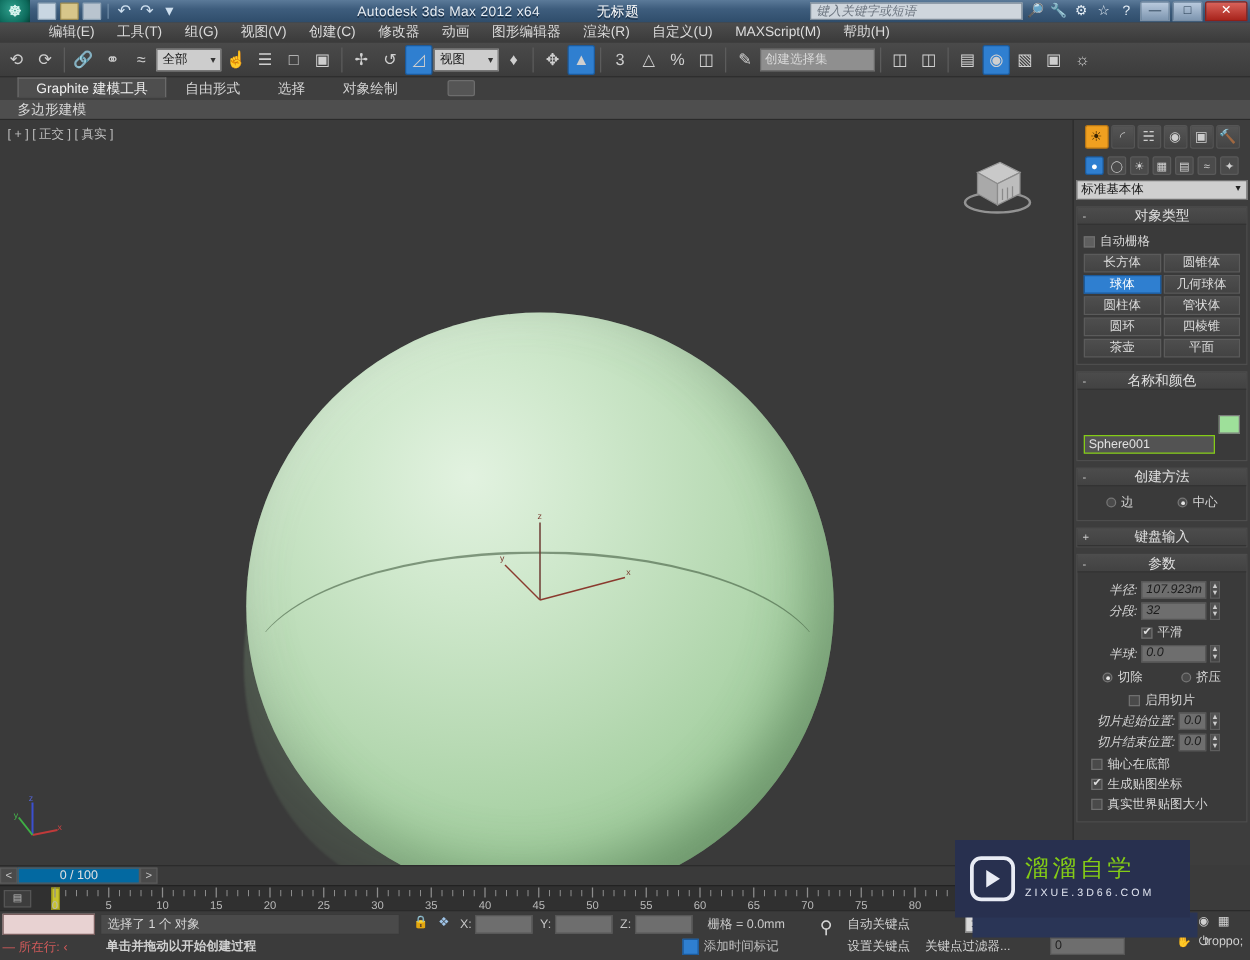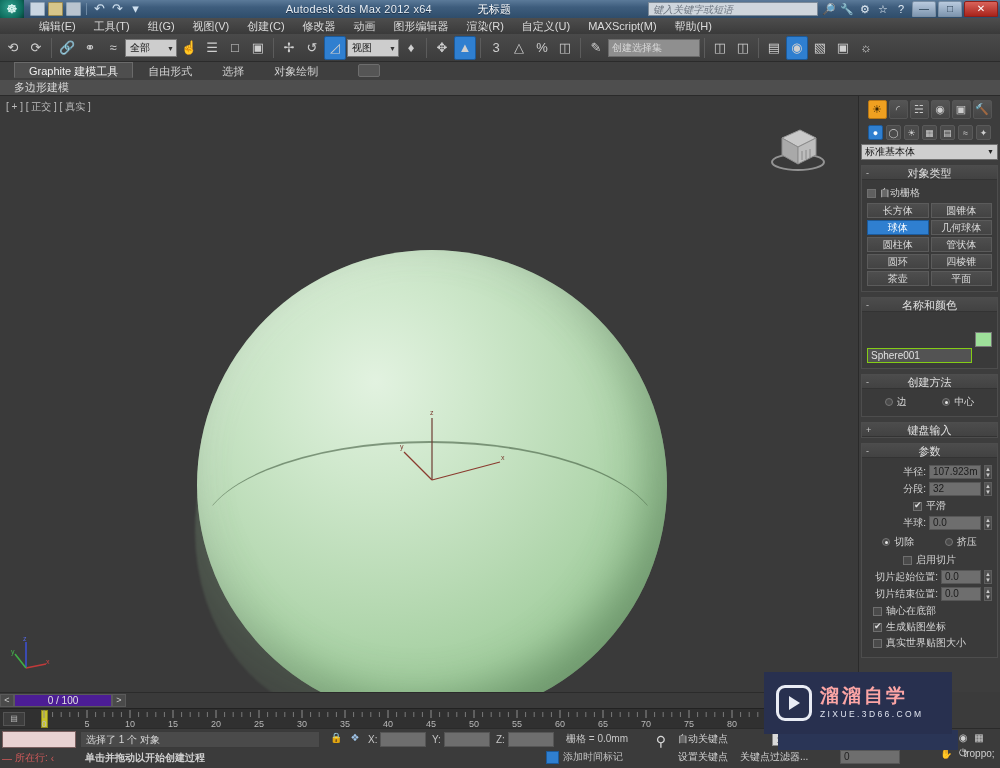--- a/index.html
+++ b/index.html
@@ -195,35 +195,35 @@
     flex:1; height:15px; background:#535353; border:1px solid #84cc16; color:#e0e0e0;
     font-size:10px; line-height:13px; padding:0 3px;margin-top:32px;
   }
   .swatch { width:17px; height:15px; border:1px solid #7a7a7a; }
 
   .radiorow { display:flex; justify-content:space-around; align-items:center; font-size:10px; color:#d5d5d5; padding:2px 0; }
   .radio { display:inline-block; width:8px; height:8px; border-radius:50%; border:1px solid #767676; background:#4a4a4a;
     margin-right:4px; vertical-align:-1px; position:relative;}
   .radio.on::after{ content:""; position:absolute; left:1.5px; top:1.5px; width:3px; height:3px; border-radius:50%; background:#e6e6e6;}
 
-  .parrow { display:flex; align-items:flex-start; justify-content:flex-end; gap:3px; margin:3px 0; font-size:10px; color:#d4d4d4;}
+  .parrow { display:flex; align-items:flex-start; justify-content:flex-end; gap:3px; margin:3px 16px; font-size:10px; color:#d4d4d4;font-style:italic;}
   .parrow .lbl { white-space:nowrap; }
   .spinbox { width:52px; height:14px; background:#6e6e6e; border:1px solid #565656; color:#1c1c1c;
     font-size:10px; line-height:12px; padding:0 3px; }
   .spinner { width:8px; height:14px; background:linear-gradient(to bottom,#555,#444); border:1px solid #5e5e5e;
     font-size:6px; color:#ccc; text-align:center; line-height:6px; }
 
   
   .timebar {
     position:absolute; left:0; top:692px; width:858px; height:16px;
     background:#3a3a3a; display:flex; align-items:center; border-top:1px solid #2b2b2b;
   }
   .tbtn { width:14px; height:13px; background:#4a4a4a; border:1px solid #5a5a5a; color:#ccc;
     font-size:9px; text-align:center; line-height:11px; }
-  .frameread { width:98px; height:13px; background:#4c1d95; border:1px solid #5a5a5a;
+  .frameread { width:98px; height:13px; background:#0369a1; border:1px solid #5a5a5a;
     text-align:center; font-size:10px; color:#e2e2e2; line-height:11px; }
   .ruler {
     position:absolute; left:0; top:708px; width:858px; height:20px;
     background:#303030; border-top:1px solid #222; overflow:hidden;
   }
   .rulerkey { position:absolute; left:3px; top:3px; width:22px; height:14px; background:#3d3d3d;
     border:1px solid #555; font-size:8px; color:#bbb; text-align:center; line-height:12px;}
   .slider { position:absolute; left:41px; top:1px; width:7px; height:18px; background:#c8c32e; border:1px solid #8e8a18; }
 
   
@@ -255,21 +255,21 @@
 
   
   .watermark {
     position:absolute; left:764px; top:672px; width:188px; height:62px;
     background:#28304f; display:flex; align-items:center; gap:8px; padding-left:12px; z-index:50;
   }
   .wm-logo { width:36px; height:36px; border:3px solid #e9ecf5; border-radius:9px;
     display:flex; align-items:center; justify-content:center; }
   .wm-tri { width:0;height:0;border-left:11px solid #e9ecf5;border-top:7px solid transparent;border-bottom:7px solid transparent;}
   .wm-text { line-height:1.1; }
-  .wm-main { color:#fca5a5; font-size:19px; letter-spacing:3px; font-weight:bold; }
+  .wm-main { color:#84cc16; font-size:19px; letter-spacing:3px; font-weight:normal; }
   .wm-sub { color:#dfe3ef; font-size:8.5px; letter-spacing:2.4px; margin-top:3px;text-align:right; }
   .autoblue { position:absolute; left:778px; top:730px; width:180px; height:20px; background:#2a3556; z-index:40;}
 </style>
 </head>
 <body>
 
 <div class="app">
 
   <div class="titlebar">
     <div class="maxlogo">☸</div>

